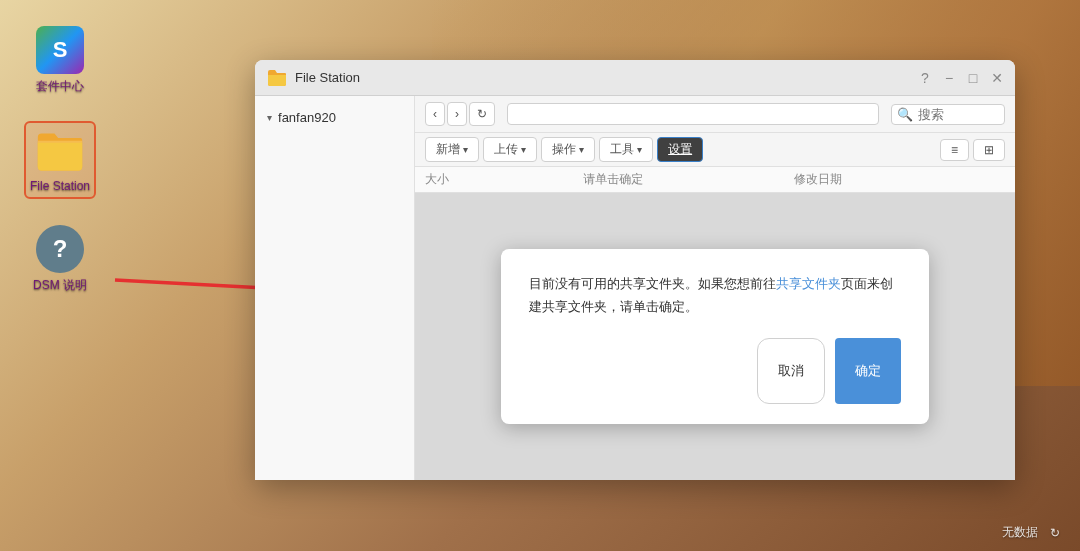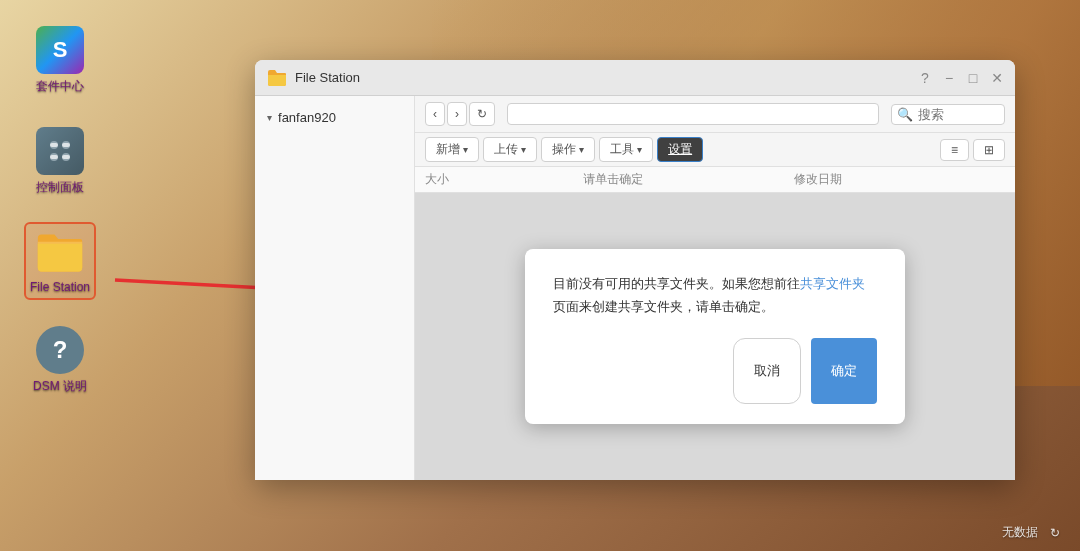--- a/index.html
+++ b/index.html
@@ -332,21 +332,21 @@
       align-items: center;
       justify-content: center;
       z-index: 20;
     }
 
     .dialog {
       background: white;
       border-radius: 8px;
       box-shadow: 0 4px 20px rgba(0,0,0,0.25);
       padding: 24px 28px 20px;
-      width: 380px;
+      width: 428px;
       max-width: 90%;
     }
 
     .dialog-content {
       font-size: 13px;
       color: #333;
       line-height: 1.7;
       margin-bottom: 20px;
     }
 
@@ -416,37 +416,20 @@
 
 <div class="desktop-icons">
 
   <div class="desktop-icon">
     <div class="icon-img">
       <div class="icon-suite">S</div>
     </div>
     <span class="icon-label">套件中心</span>
   </div>
 
-  <div class="desktop-icon">
-    <div class="icon-img">
-      <div class="icon-control">
-        <svg viewBox="0 0 32 32" fill="none">
-          <circle cx="10" cy="10" r="4" fill="#90A4AE"></circle>
-          <rect x="6" y="8" width="8" height="4" rx="2" fill="white" opacity="0.7"></rect>
-          <circle cx="22" cy="10" r="4" fill="#90A4AE"></circle>
-          <rect x="18" y="8" width="8" height="4" rx="2" fill="white" opacity="0.7"></rect>
-          <circle cx="10" cy="22" r="4" fill="#90A4AE"></circle>
-          <rect x="6" y="20" width="8" height="4" rx="2" fill="white" opacity="0.7"></rect>
-          <circle cx="22" cy="22" r="4" fill="#90A4AE"></circle>
-          <rect x="18" y="20" width="8" height="4" rx="2" fill="white" opacity="0.7"></rect>
-        </svg>
-      </div>
-    </div>
-    <span class="icon-label">控制面板</span>
-  </div>
 
   <div class="desktop-icon selected">
     <div class="icon-img">
       <svg class="folder-icon-svg" viewBox="0 0 52 46">
         <path d="M2 8 Q2 4 6 4 L20 4 L24 9 L48 9 Q50 9 50 11 L50 40 Q50 44 46 44 L6 44 Q2 44 2 40 Z" fill="#F0A830"></path>
         <path d="M2 12 L50 12 L50 40 Q50 44 46 44 L6 44 Q2 44 2 40 Z" fill="#F5BC50"></path>
         <path d="M2 14 L50 14 L50 40 Q50 44 46 44 L6 44 Q2 44 2 40 Z" fill="#F5C842"></path>
       </svg>
     </div>
     <span class="icon-label">File Station</span>

